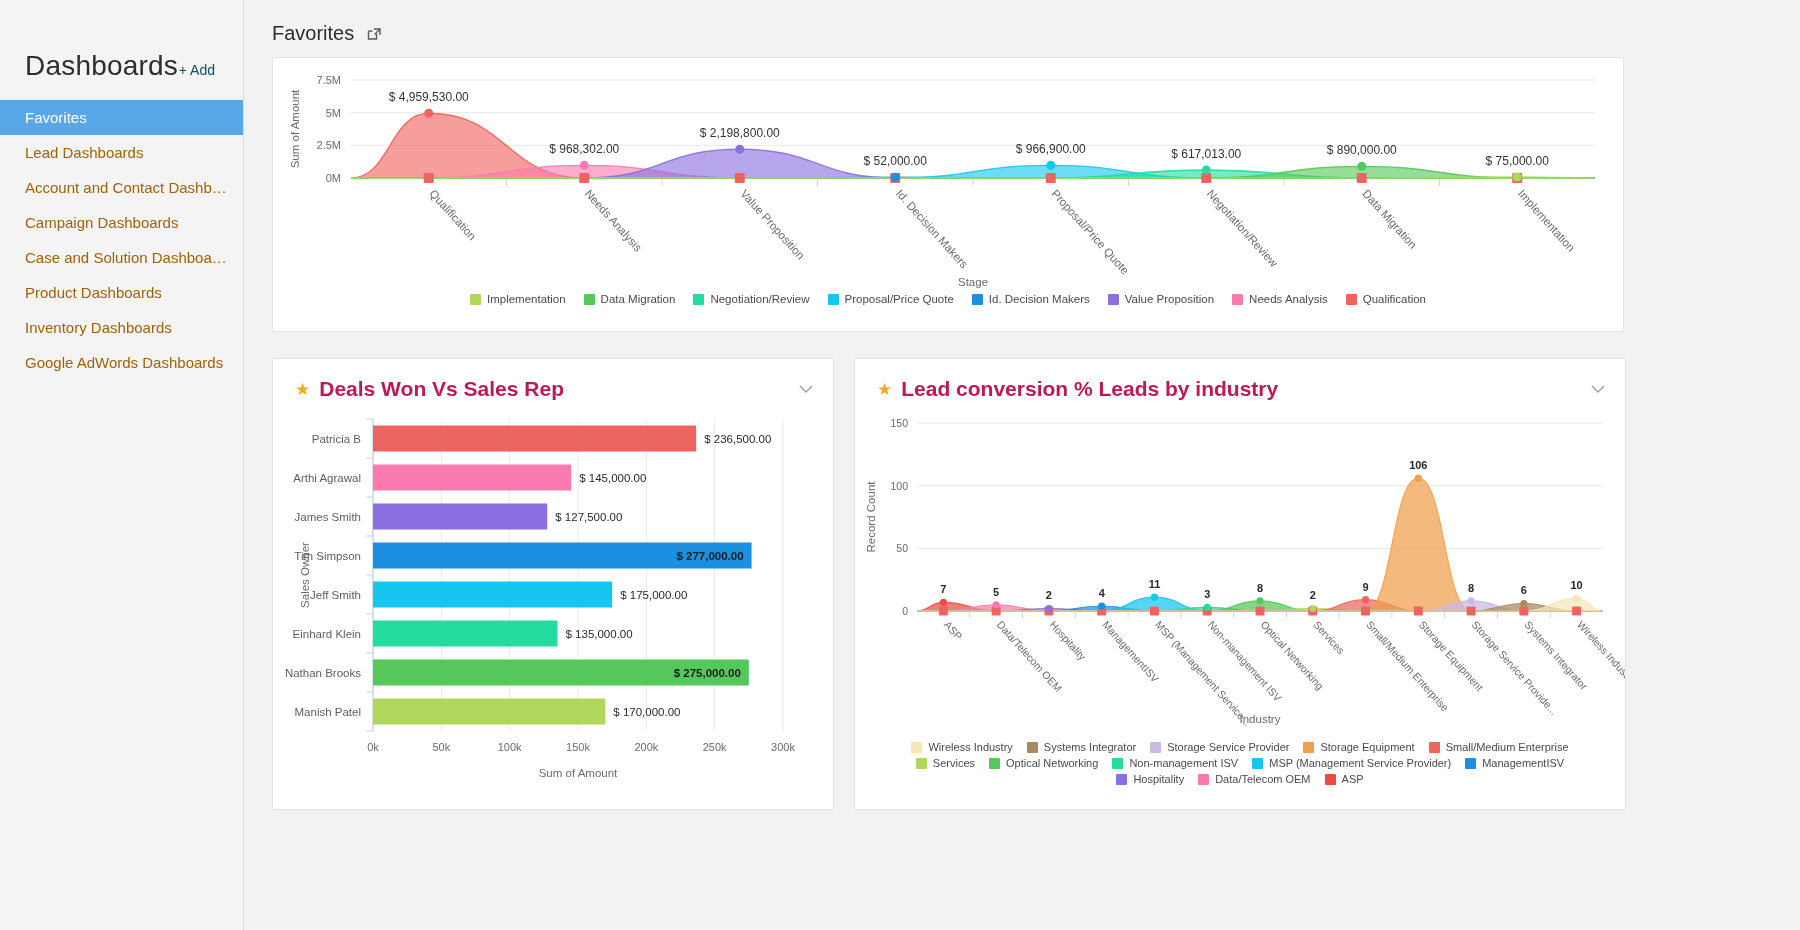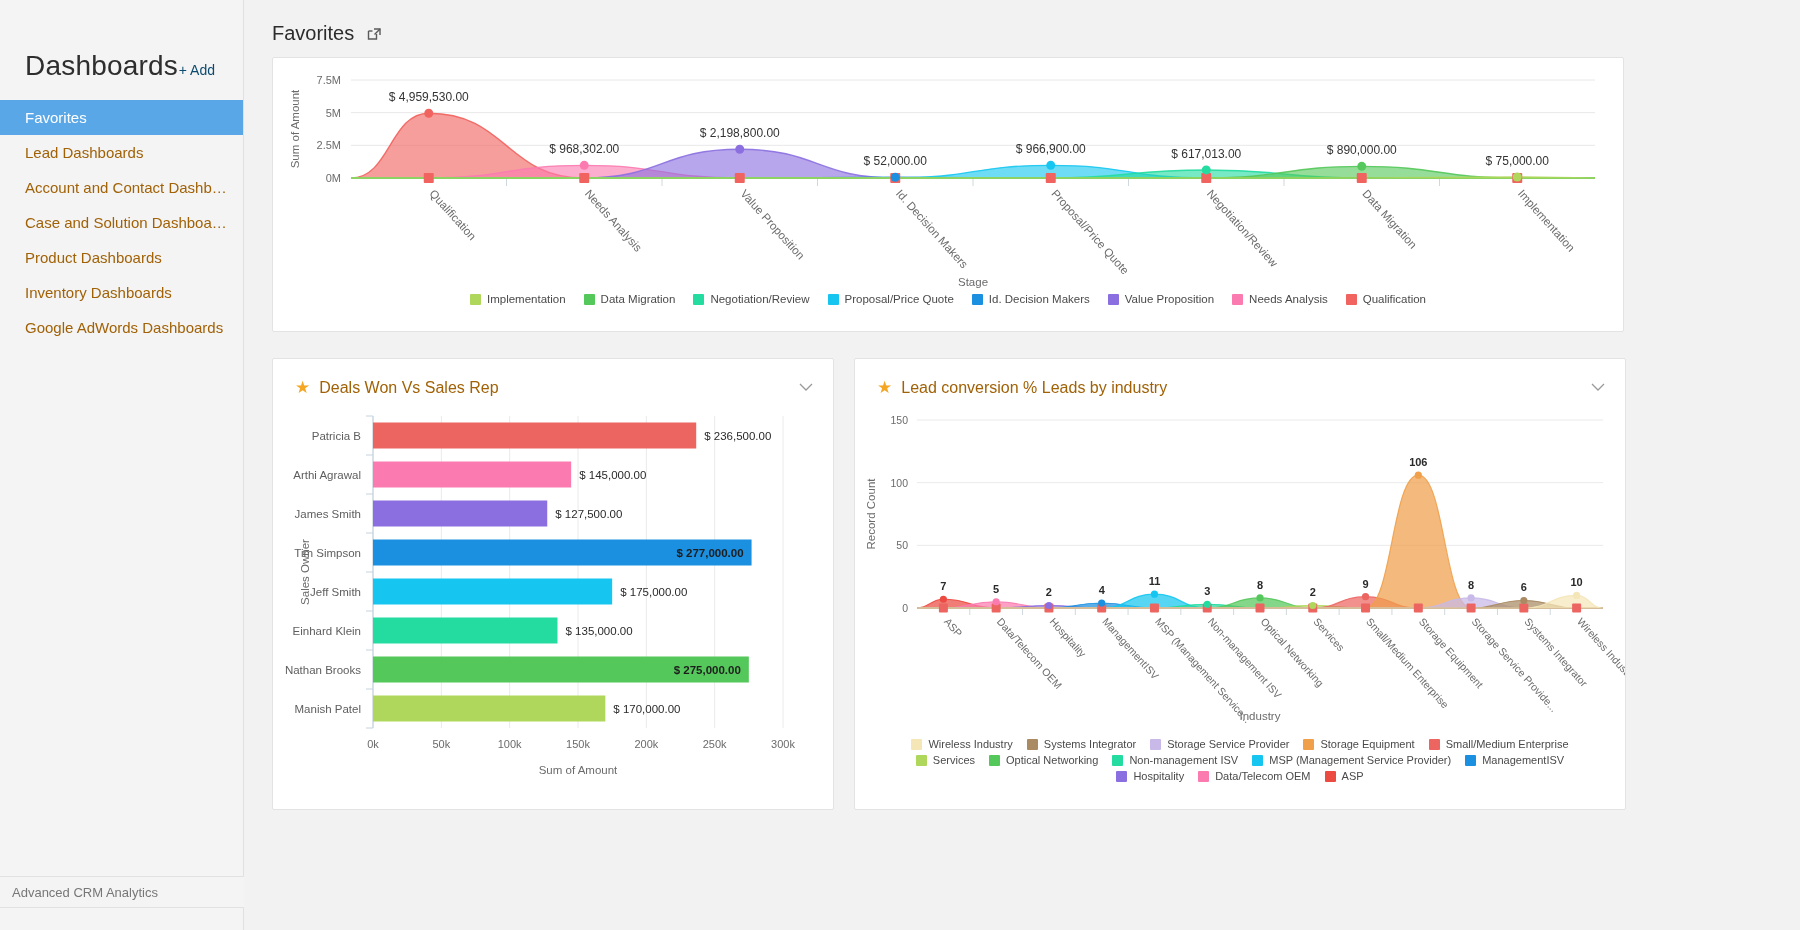--- a/index.html
+++ b/index.html
@@ -49,21 +49,21 @@
   .widget {
     background:#ffffff; border:1px solid #e3e3e3; border-radius:2px;
     position:absolute;
   }
   .w-top { left:28px; top:57px; width:1352px; height:275px; }
   .w-bl  { left:28px; top:358px; width:562px; height:452px; }
   .w-br  { left:610px; top:358px; width:772px; height:452px; }
 
   .w-head { display:flex; align-items:center; padding:18px 16px 0 22px; }
   .star { color:#f5a623; font-size:17px; margin-right:9px; }
-  .w-title { font-size:16px; color:#a16207; font-weight:400; }
+  .w-title { font-size:21px; color:#be185d; font-weight:700; }
   .chev { margin-left:auto; color:#9a9a9a; font-size:13px; cursor:pointer; padding-right:4px;}
 
   .chart-wrap { position:relative; width:100%; }
   svg { display:block; }
   text { font-family:"Liberation Sans", sans-serif; }
 
   .legend {
     display:flex; flex-wrap:wrap; justify-content:center;
     padding:0 16px; gap:4px 0;
   }
@@ -80,27 +80,27 @@
 
   <aside class="sidebar">
     <div class="sb-head">
       <div class="sb-title">Dashboards</div>
       <div class="sb-add">+ Add</div>
     </div>
     <nav class="sb-list" id="sb-list">
         <div class="sb-item active">Favorites</div>
         <div class="sb-item">Lead Dashboards</div>
         <div class="sb-item">Account and Contact Dashbo...</div>
+        <div class="sb-item">Campaign Dashboards</div>
         <div class="sb-item">Case and Solution Dashboards</div>
         <div class="sb-item">Product Dashboards</div>
         <div class="sb-item">Inventory Dashboards</div>
         <div class="sb-item">Google AdWords Dashboards</div>
       </nav>
     <div class="sb-gap"></div>
-    <div class="sb-footer">Advanced CRM Analytics</div>
   </aside>
 
   <section class="main">
 
     <div class="page-head">
       <span class="page-title">Favorites</span>
       <span class="ext-icon">
         <svg width="17" height="17" viewBox="0 0 17 17">
           <path d="M2.5 6 L2.5 14 L10.5 14 L10.5 9" fill="none" stroke="#5a5a5a" stroke-width="1.4"></path>
           <path d="M2.5 6 L6.5 6" fill="none" stroke="#5a5a5a" stroke-width="1.4"></path>

